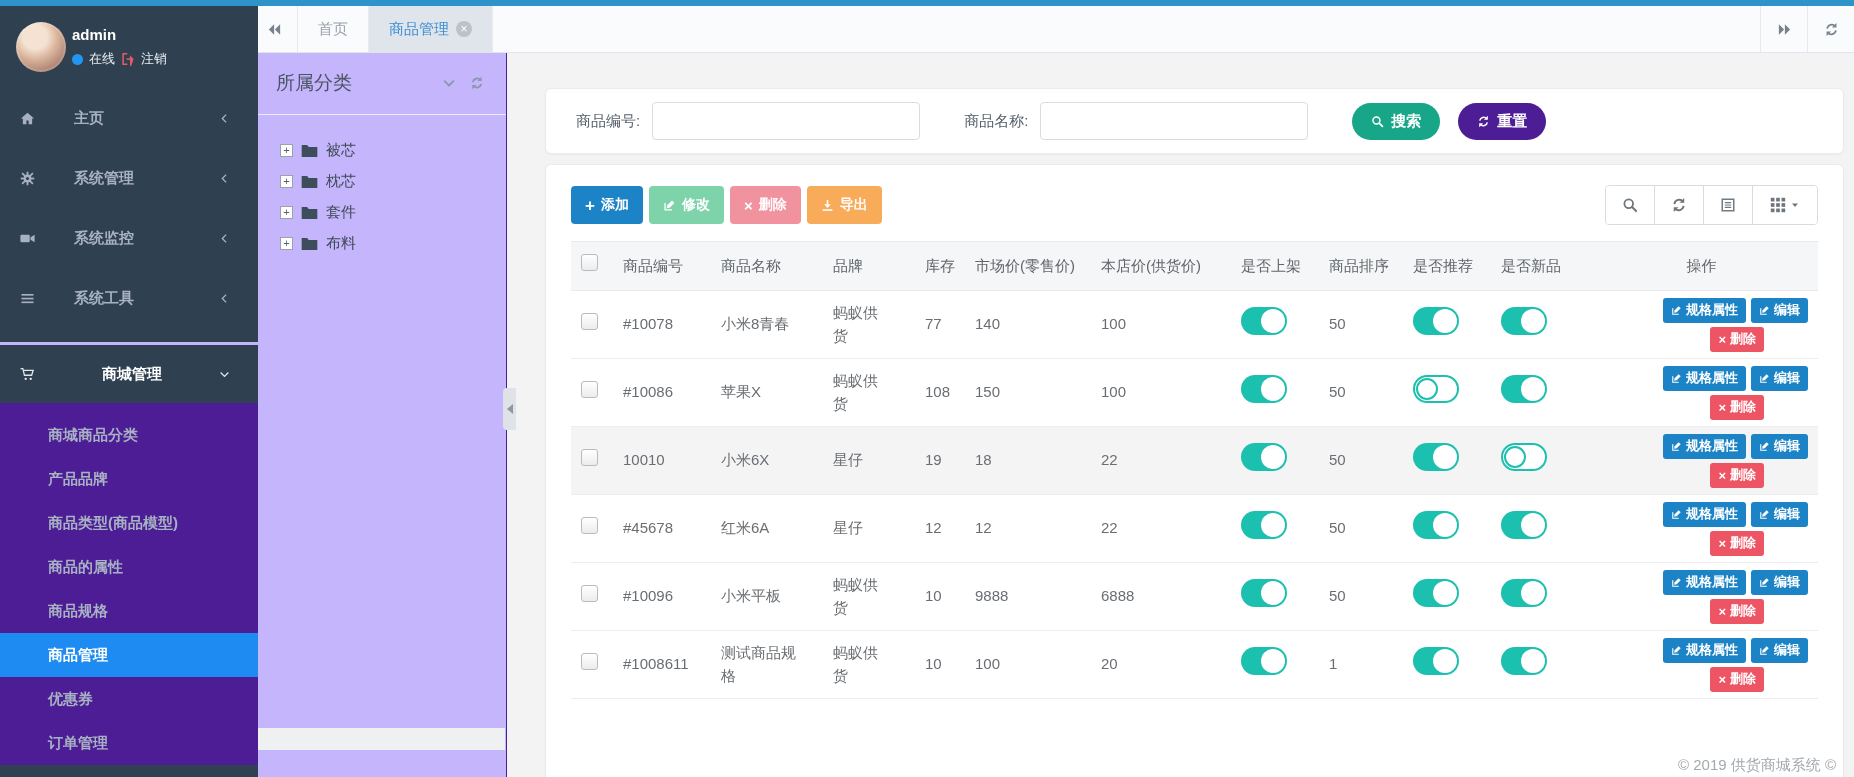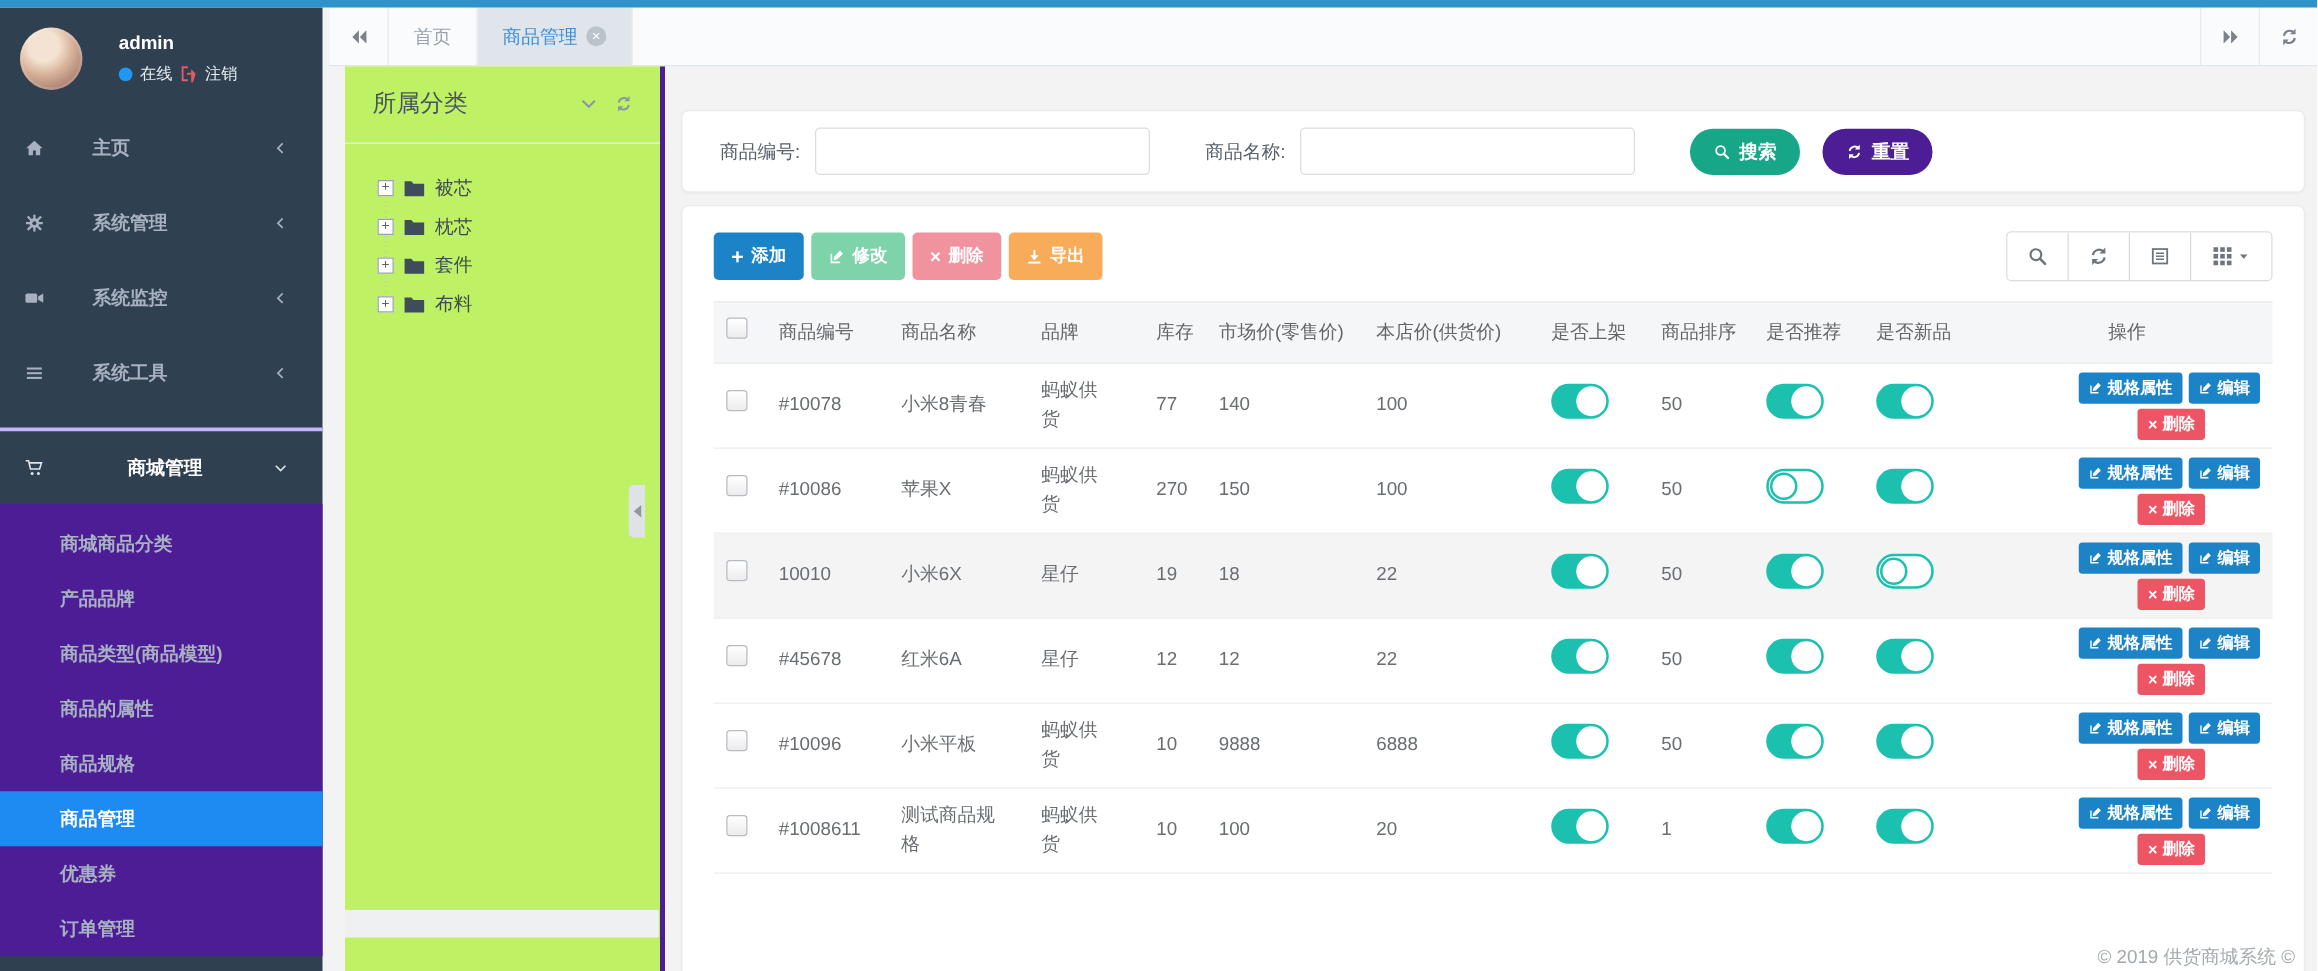--- a/index.html
+++ b/index.html
@@ -6,21 +6,21 @@
   #app{position:relative;width:1854px;height:777px;overflow:hidden;background:#f3f3f4;
        font-family:"Liberation Sans","DejaVu Sans",sans-serif;-webkit-font-smoothing:antialiased;}
   .icn{display:inline-flex;align-items:center;justify-content:center;line-height:0;}
   .icn svg{width:15px;height:15px;}
 
   
   .top-strip{position:absolute;left:0;top:0;width:100%;height:6px;background:#2d93c8;z-index:5;}
 
   
   .sidebar{position:absolute;left:0;top:6px;width:258px;height:771px;background:#2f4050;z-index:4;}
-  .user-block{padding:16px 14px 10px 16px;display:flex;gap:29px;align-items:center;}
+  .user-block{padding:16px 14px 10px 16px;display:flex;gap:6px;align-items:center;}
   .avatar{width:50px;height:50px;border-radius:50%;flex:0 0 50px;
           background:radial-gradient(circle at 38% 30%, #f4e3d2 0 26%, #d9b49c 48%, #a97f6f 78%, #7d5c52);
           box-shadow:inset 0 0 0 2px rgba(255,255,255,.15);}
   .user-meta{display:flex;flex-direction:column;gap:7px;}
   .user-name{color:#fff;font-weight:700;font-size:15px;}
   .user-line{display:flex;align-items:center;gap:6px;font-size:13px;color:#e8ecf1;}
   .dot{width:11px;height:11px;border-radius:50%;background:#2196f3;display:inline-block;}
   .logout-ic svg{width:14px;height:14px;color:#e25a66;}
   .side-menu{margin-top:6px;}
   .side-item{height:60px;display:flex;align-items:center;padding:0 18px 0 20px;color:#a7b1c2;cursor:pointer;gap:29px;}
@@ -28,36 +28,36 @@
   .side-label{font-size:15px;font-weight:700;flex:1;}
   .side-chev .icn svg,.side-chev svg{width:11px;height:11px;}
   .side-item.expanded{margin-top:14px;border-top:3px solid #c4b5fd;height:58px;color:#ffffff;text-align:center;}
   .side-item.expanded .icn{color:#dfe5ec;}
   .submenu{padding:10px 0 0 0;background:#4c1d95;}
   .sub-item{height:44px;display:flex;align-items:center;padding-left:48px;color:#a7b1c2;
             font-size:15px;font-weight:700;cursor:pointer;}
   .sub-item.active{background:#1d8bf1;color:#fff;}
 
   
-  .tabbar{position:absolute;left:264px;top:6px;right:0;height:46px;background:#fafbfc;
+  .tabbar{position:absolute;left:251px;top:6px;right:0;height:46px;background:#fafbfc;
           border-bottom:1px solid #e2e5e9;display:flex;align-items:stretch;z-index:3;}
   .tab-cell{width:46px;display:flex;align-items:center;justify-content:center;color:#79828c;cursor:pointer;}
   .tab-cell svg{width:15px;height:15px;}
   .tab-cell.first{border-right:1px solid #e6e9ec;}
   .tab-cell.sep{border-left:1px solid #e6e9ec;}
   .tab{display:flex;align-items:center;gap:7px;padding:0 20px;font-size:15px;color:#9aa3ad;
        border-right:1px solid #e9ecef;cursor:pointer;}
   .tab.active{background:#dfe5eb;color:#3f8fd6;}
   .tab-close{width:16px;height:16px;border-radius:50%;background:#bac3cc;color:#fff;font-size:12px;
              line-height:16px;text-align:center;display:inline-block;}
   .tab-spacer{flex:1;}
 
   
-  .tree-panel{position:absolute;left:276px;top:52px;width:252px;bottom:0;background:#bef264;
-              border-right:4px solid #4c1d95;z-index:2;}
+  .tree-panel{position:absolute;left:254px;top:52px;width:252px;bottom:0;background:#c4b5fd;
+              border-right:1px solid #4c1d95;z-index:2;}
   .tree-head{height:62px;display:flex;align-items:center;padding:0 22px;border-bottom:1px solid #ebedef;}
   .tree-title{font-size:19px;color:#4a5360;flex:1;}
   .tree-head .icn{color:#8a97a6;margin-left:14px;cursor:pointer;}
   .tree-head .icn svg{width:14px;height:14px;}
   .tree-body{position:relative;padding:20px 0 0 26px;}
   .tree-vline{position:absolute;left:32px;top:34px;width:1px;height:96px;
               background-image:repeating-linear-gradient(to bottom,#b9c2cc 0 1px,transparent 1px 4px);}
   .tnode{height:31px;display:flex;align-items:center;gap:8px;position:relative;cursor:pointer;}
   .plusbox{width:13px;height:13px;border:1px solid #97a2ad;background:#fff;color:#55606b;font-size:11px;
            line-height:11px;text-align:center;box-sizing:border-box;z-index:1;}
@@ -522,21 +522,21 @@
                 </span>
                 <button class="abtn red"><span class="xx">×</span>删除</button>
               </span>
             </span>
           </div>
           <div class="trow ">
             <span class="cell c-check"><span class="cbx"></span></span>
             <span class="cell c-code">#10086</span>
             <span class="cell c-name">苹果X</span>
             <span class="cell c-brand">蚂蚁供货</span>
-            <span class="cell c-stock">270</span>
+            <span class="cell c-stock">108</span>
             <span class="cell c-market">150</span>
             <span class="cell c-shop">100</span>
             <span class="cell c-onsale"><span class="toggle on"></span></span>
             <span class="cell c-sort">50</span>
             <span class="cell c-rec"><span class="toggle off"></span></span>
             <span class="cell c-new"><span class="toggle on"></span></span>
             <span class="cell c-act">
               <span class="actions">
                 <span class="act-line">
                   <button class="abtn blue"><span class="icn">

